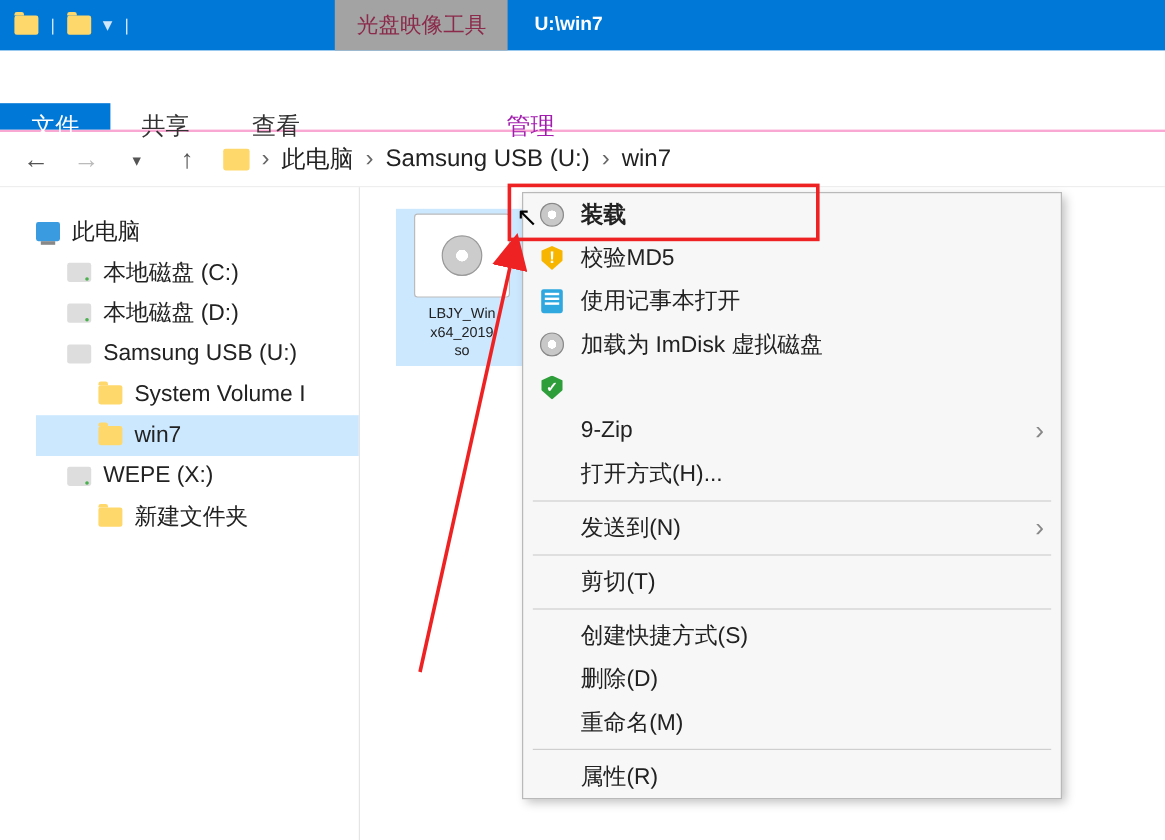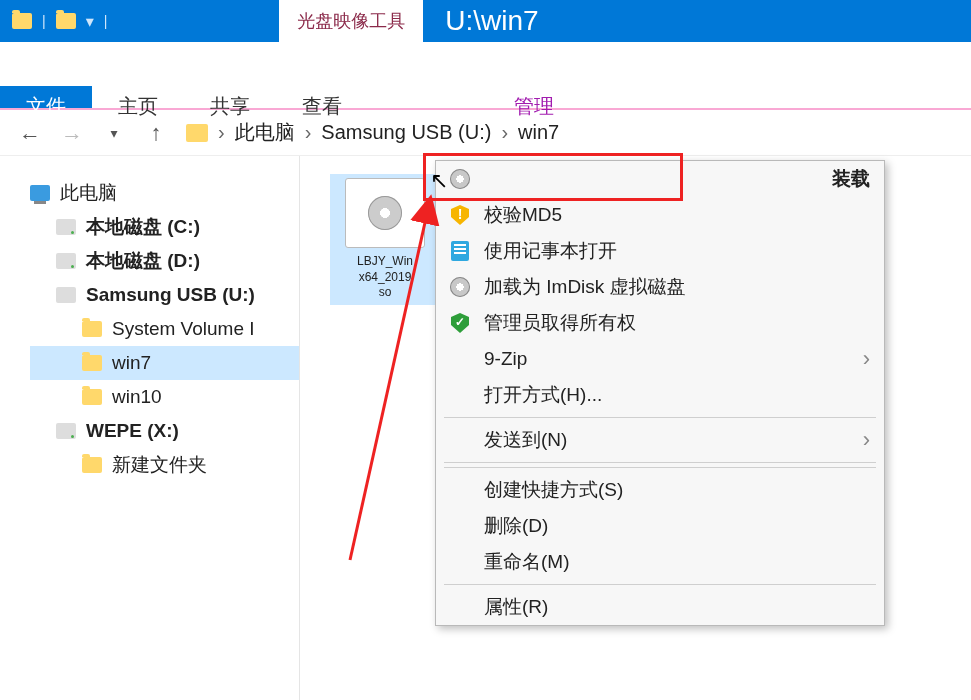--- a/index.html
+++ b/index.html
@@ -4,43 +4,43 @@
 <style>
   * { box-sizing: border-box; margin: 0; padding: 0; font-family: "Microsoft YaHei", "SimSun", sans-serif; }
   body { width: 971px; height: 700px; background: #fff; overflow: hidden; position: relative; }
 
   
   .titlebar { height: 42px; background: #0078d7; display: flex; align-items: stretch; color: #fff; }
   .titlebar .qat { display: flex; align-items: center; gap: 10px; padding: 0 12px; }
   .titlebar .qat .folder-ico { width: 20px; height: 16px; background: #ffd86b; border-radius: 2px; position: relative; }
   .titlebar .qat .folder-ico::before { content: ""; position: absolute; top: -3px; left: 0; width: 8px; height: 3px; background: #ffd86b; border-radius: 2px 2px 0 0; }
   .titlebar .qat .sep { color: #cfe6fb; font-size: 14px; }
-  .titlebar .ctx-tab { background: #ffffff; color: #8b2a4a; padding: 4px 18px; display: flex; align-items: center; font-size: 18px; margin-left: 160px; }
-  .titlebar .title { display: flex; align-items: center; padding: 0 22px; font-size: 28px; }
+  .titlebar .ctx-tab { background: #a3a3a3; color: #8b2a4a; padding: 4px 18px; display: flex; align-items: center; font-size: 18px; margin-left: 160px; }
+  .titlebar .title { display: flex; align-items: center; padding: 0 22px; font-size: 16px; font-weight: bold; }
 
   
   .ribbon { height: 24px; background: #fff; border-bottom: 2px solid #f9a8d4; display: flex; margin-top: 44px; }
   .ribbon .tab { padding: 0 26px; font-size: 20px; line-height: 40px; color: #333; cursor: pointer; }
   .ribbon .tab.active { background: #0078d7; color: #fff; }
   .ribbon .tab.ctx { color: #a21caf; }
 
   
   .navrow { height: 46px; display: flex; align-items: center; padding: 0 18px; gap: 18px; border-bottom: 1px solid #eee; }
   .navrow .navbtn { font-size: 22px; color: #555; width: 24px; text-align: center; cursor: pointer; }
   .navrow .crumbs { flex: 1; display: flex; align-items: center; gap: 10px; font-size: 20px; color: #222; }
   .navrow .crumbs .folder-ico { width: 22px; height: 18px; background: #ffd86b; border-radius: 2px; position: relative; }
   .navrow .crumbs .chev { color: #666; }
 
   
   .body { display: flex; height: calc(700px - 42px - 40px - 46px); }
 
   
   .tree { width: 300px; border-right: 1px solid #e5e5e5; padding: 20px 0 0 30px; font-size: 19px; color: #222; }
   .tree-item { display: flex; align-items: center; gap: 10px; height: 34px; padding-left: 0; cursor: pointer; }
-  .tree-item.indent1 { padding-left: 26px; font-weight: bold; }
+  .tree-item.indent1 { padding-left: 26px; }
   .tree-item.indent2 { padding-left: 52px; }
   .tree-item.sel { background: #cce8ff; }
   .ico { width: 20px; height: 16px; display: inline-block; position: relative; }
   .ico.pc { background: #3a9be0; border-radius: 2px; }
   .ico.pc::after { content: ""; position: absolute; bottom: -3px; left: 4px; width: 12px; height: 3px; background: #888; }
   .ico.drive { background: #ddd; border-radius: 2px; }
   .ico.drive::after { content: ""; position: absolute; bottom: 1px; right: 2px; width: 3px; height: 3px; background: #4caf50; border-radius: 50%; }
   .ico.usb { background: #ddd; border-radius: 2px; }
   .ico.folder { background: #ffd86b; border-radius: 2px; }
   .ico.folder::before { content: ""; position: absolute; top: -3px; left: 0; width: 8px; height: 3px; background: #ffd86b; border-radius: 2px 2px 0 0; }
@@ -53,21 +53,21 @@
   .file-thumb .disc { position: absolute; top: 50%; left: 50%; transform: translate(-50%,-50%); width: 34px; height: 34px; border-radius: 50%; background: radial-gradient(circle,#fff 0 20%, #ccc 21% 100%); box-shadow: 0 0 0 1px #999 inset; }
   .file-name { line-height: 1.3; word-break: break-all; }
 
   
   .ctxmenu { position: absolute; left: 435px; top: 160px; width: 450px; background: #f7f7f7; border: 1px solid #b9b9b9; box-shadow: 3px 3px 8px rgba(0,0,0,.25); font-size: 19px; color: #222; }
   .ctxmenu .mi { display: flex; align-items: center; height: 36px; padding: 0 14px 0 12px; gap: 12px; cursor: pointer; }
   .ctxmenu .mi .ico-slot { width: 24px; height: 24px; display: flex; align-items: center; justify-content: center; }
   .ctxmenu .mi .label { flex: 1; }
   .ctxmenu .mi .arrow { color: #888; font-size: 22px; }
   .ctxmenu .sep { height: 1px; background: #cfcfcf; margin: 4px 8px; }
-  .ctxmenu .mi.bold .label { font-weight: 700; text-align: right; }
+  .ctxmenu .mi.bold .label { font-weight: 700; }
 
   .ico-disc { width: 20px; height: 20px; border-radius: 50%; background: radial-gradient(circle,#fff 0 25%, #c8c8c8 26% 100%); box-shadow: 0 0 0 1px #888 inset; }
   .ico-shield-y { width: 18px; height: 20px; background: #f7b500; clip-path: polygon(50% 0, 100% 20%, 100% 60%, 50% 100%, 0 60%, 0 20%); position: relative; }
   .ico-shield-y::after { content: "!"; position: absolute; left: 50%; top: 50%; transform: translate(-50%,-55%); color: #fff; font-weight: 700; font-size: 14px; }
   .ico-shield-g { width: 18px; height: 20px; background: #2e9e3a; clip-path: polygon(50% 0, 100% 20%, 100% 60%, 50% 100%, 0 60%, 0 20%); position: relative; }
   .ico-shield-g::after { content: "✓"; position: absolute; left: 50%; top: 50%; transform: translate(-50%,-55%); color: #fff; font-weight: 700; font-size: 12px; }
   .ico-note { width: 18px; height: 20px; background: #2fa8e0; border-radius: 2px; position: relative; }
   .ico-note::after { content: ""; position: absolute; top: 3px; left: 3px; right: 3px; height: 2px; background: #fff; box-shadow: 0 4px 0 #fff, 0 8px 0 #fff; }
 
   
@@ -86,21 +86,20 @@
     <span class="folder-ico"></span>
     <span style="color:#cfe6fb;">▾</span>
     <span class="sep">|</span>
   </div>
   <div class="ctx-tab">光盘映像工具</div>
   <div class="title">U:\win7</div>
 </div>
 
 <div class="ribbon">
   <div class="tab active">文件</div>
-  <div class="tab">主页</div>
   <div class="tab">共享</div>
   <div class="tab">查看</div>
   <div style="width:120px"></div>
   <div class="tab ctx">管理</div>
 </div>
 
 <div class="navrow">
   <span class="navbtn">←</span>
   <span class="navbtn" style="color:#bbb;">→</span>
   <span class="navbtn" style="font-size:14px;">▾</span>
@@ -136,24 +135,20 @@
         <span>Samsung USB (U:)</span>
       </div>
     <div class="tree-item indent2">
         <span class="ico folder"></span>
         <span>System Volume I</span>
       </div>
     <div class="tree-item indent2 sel">
         <span class="ico folder"></span>
         <span>win7</span>
       </div>
-    <div class="tree-item indent2">
-        <span class="ico folder"></span>
-        <span>win10</span>
-      </div>
     <div class="tree-item indent1">
         <span class="ico drive"></span>
         <span>WEPE (X:)</span>
       </div>
     <div class="tree-item indent2">
         <span class="ico folder"></span>
         <span>新建文件夹</span>
       </div>
   </div>
 
@@ -191,38 +186,41 @@
   <div class="mi">
       <span class="ico-slot">
         <span class="ico-disc"></span>
       </span>
       <span class="label">加载为 ImDisk 虚拟磁盘</span>
     </div>
   <div class="mi">
       <span class="ico-slot">
         <span class="ico-shield-g"></span>
       </span>
-      <span class="label">管理员取得所有权</span>
     </div>
   <div class="mi">
       <span class="ico-slot"></span>
       <span class="label">9-Zip</span>
       <span class="arrow">›</span>
     </div>
   <div class="mi">
       <span class="ico-slot"></span>
       <span class="label">打开方式(H)...</span>
     </div>
   <div class="sep"></div>
   <div class="mi">
       <span class="ico-slot"></span>
       <span class="label">发送到(N)</span>
       <span class="arrow">›</span>
     </div>
   <div class="sep"></div>
+  <div class="mi">
+      <span class="ico-slot"></span>
+      <span class="label">剪切(T)</span>
+    </div>
   <div class="sep"></div>
   <div class="mi">
       <span class="ico-slot"></span>
       <span class="label">创建快捷方式(S)</span>
     </div>
   <div class="mi">
       <span class="ico-slot"></span>
       <span class="label">删除(D)</span>
     </div>
   <div class="mi">

